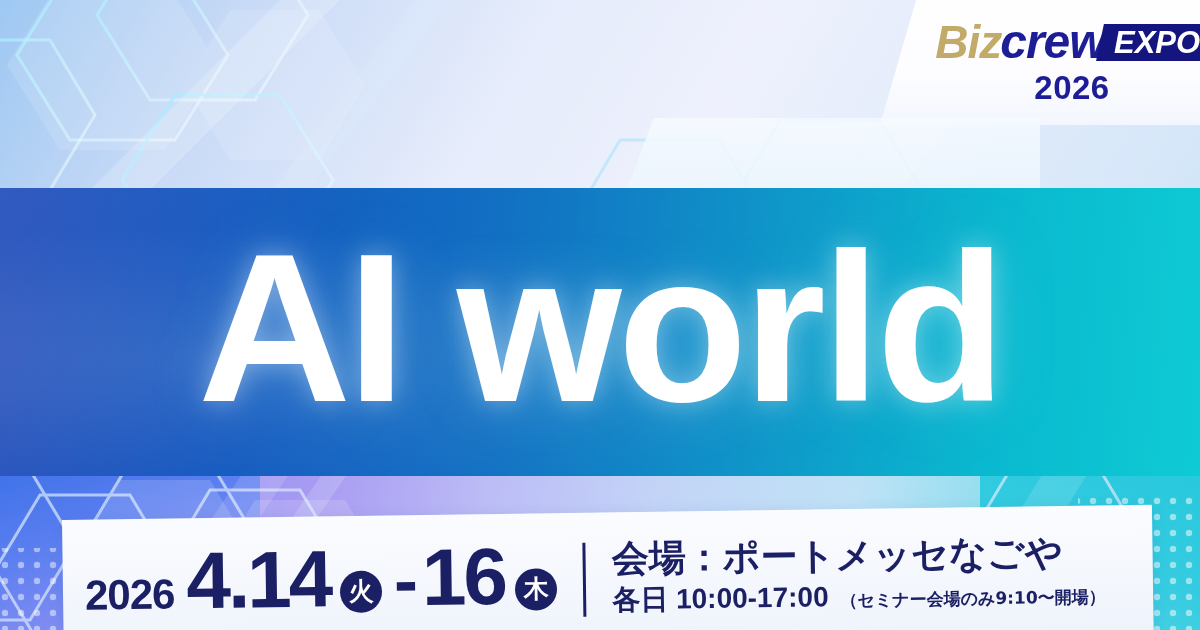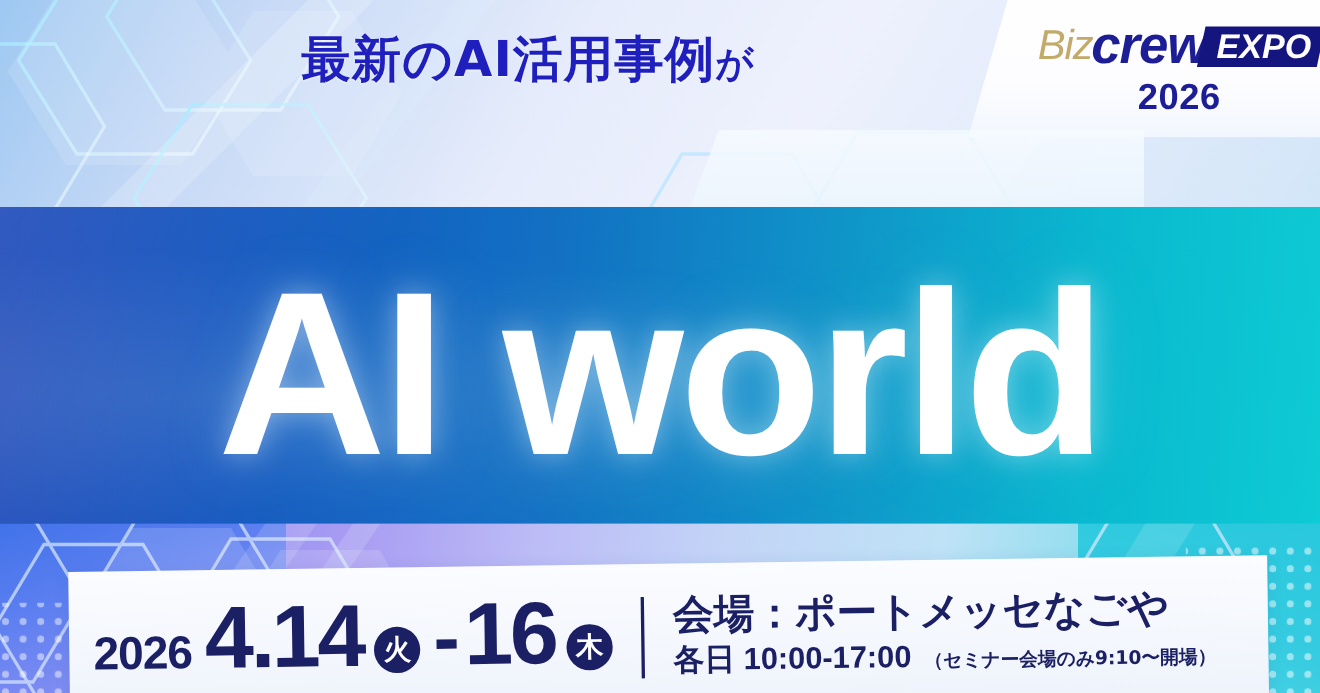--- a/index.html
+++ b/index.html
@@ -49,21 +49,21 @@
     position:absolute;right:160px;top:118px;width:420px;height:90px;
     background:linear-gradient(180deg,#f6fbff 0%,#eaf4fd 100%);
     clip-path:polygon(8% 0%, 100% 0%, 100% 100%, 0% 100%);
     opacity:.85;
   }
 
   
   .logo-block{position:absolute;right:18px;top:18px;text-align:center;width:220px;}
   .logo-row{display:flex;align-items:center;justify-content:center;line-height:1;}
   .logo-biz{
-    font-size:38px;font-weight:normal;font-style:italic;color:#c2aa68;
+    font-size:46px;font-weight:bold;font-style:italic;color:#c2aa68;
     letter-spacing:-1px;font-family:"Liberation Sans",sans-serif;
   }
   .logo-crew{
     font-size:48px;font-weight:bold;font-style:italic;color:#1d1d96;
     letter-spacing:-1px;margin-left:-1px;font-family:"Liberation Sans",sans-serif;
   }
   .logo-expo{
     font-size:31px;font-weight:bold;font-style:italic;color:#ffffff;
     background:#14157e;padding:3px 9px 3px 14px;margin-left:-6px;
     transform:skewX(-12deg);letter-spacing:0px;
@@ -98,21 +98,21 @@
       linear-gradient(115deg,rgba(255,255,255,.10) 0%,rgba(255,255,255,0) 28%),
       radial-gradient(ellipse at 18% 60%,rgba(255,255,255,.10) 0%,rgba(255,255,255,0) 55%);
   }
   .band-title{
     position:absolute;left:0;top:0;width:1200px;height:288px;
     display:flex;align-items:center;justify-content:center;
     color:#ffffff;font-size:212px;font-weight:bold;
     letter-spacing:-4px;line-height:1;
     font-family:"Liberation Sans","DejaVu Sans",sans-serif;
     text-shadow:0 0 26px rgba(255,255,255,.38),0 0 60px rgba(160,230,255,.25);
-    padding-bottom:8px;box-sizing:border-box;margin-top:12px;
+    padding-bottom:8px;box-sizing:border-box;
   }
 
   
   .info-panel{
     position:absolute;left:62px;top:520px;width:1090px;height:130px;
     background:linear-gradient(180deg,#fbfcff 0%,#f4f7fd 55%,#eef3fb 100%);
     transform:rotate(-0.8deg);transform-origin:left top;
     box-shadow:0 2px 14px rgba(60,90,160,.14);
   }
   .info-inner{
@@ -263,21 +263,20 @@
   <div class="logo-block">
     <div class="logo-row">
       <span class="logo-biz">Biz</span>
       <span class="logo-crew">crew</span>
       <span class="logo-expo"><span>EXPO</span></span>
     </div>
     <div class="logo-year">2026</div>
   </div>
 
   <div class="headline">
-    <span class="l1"><span>最新のAI活用事例</span><span class="hl-sm">が</span></span>
   </div>
 
   <div class="title-band">
     <div class="band-sheen"></div>
     <div class="band-title">AI world</div>
   </div>
 
   <div class="info-panel"></div>
   <div class="info-inner">
 

